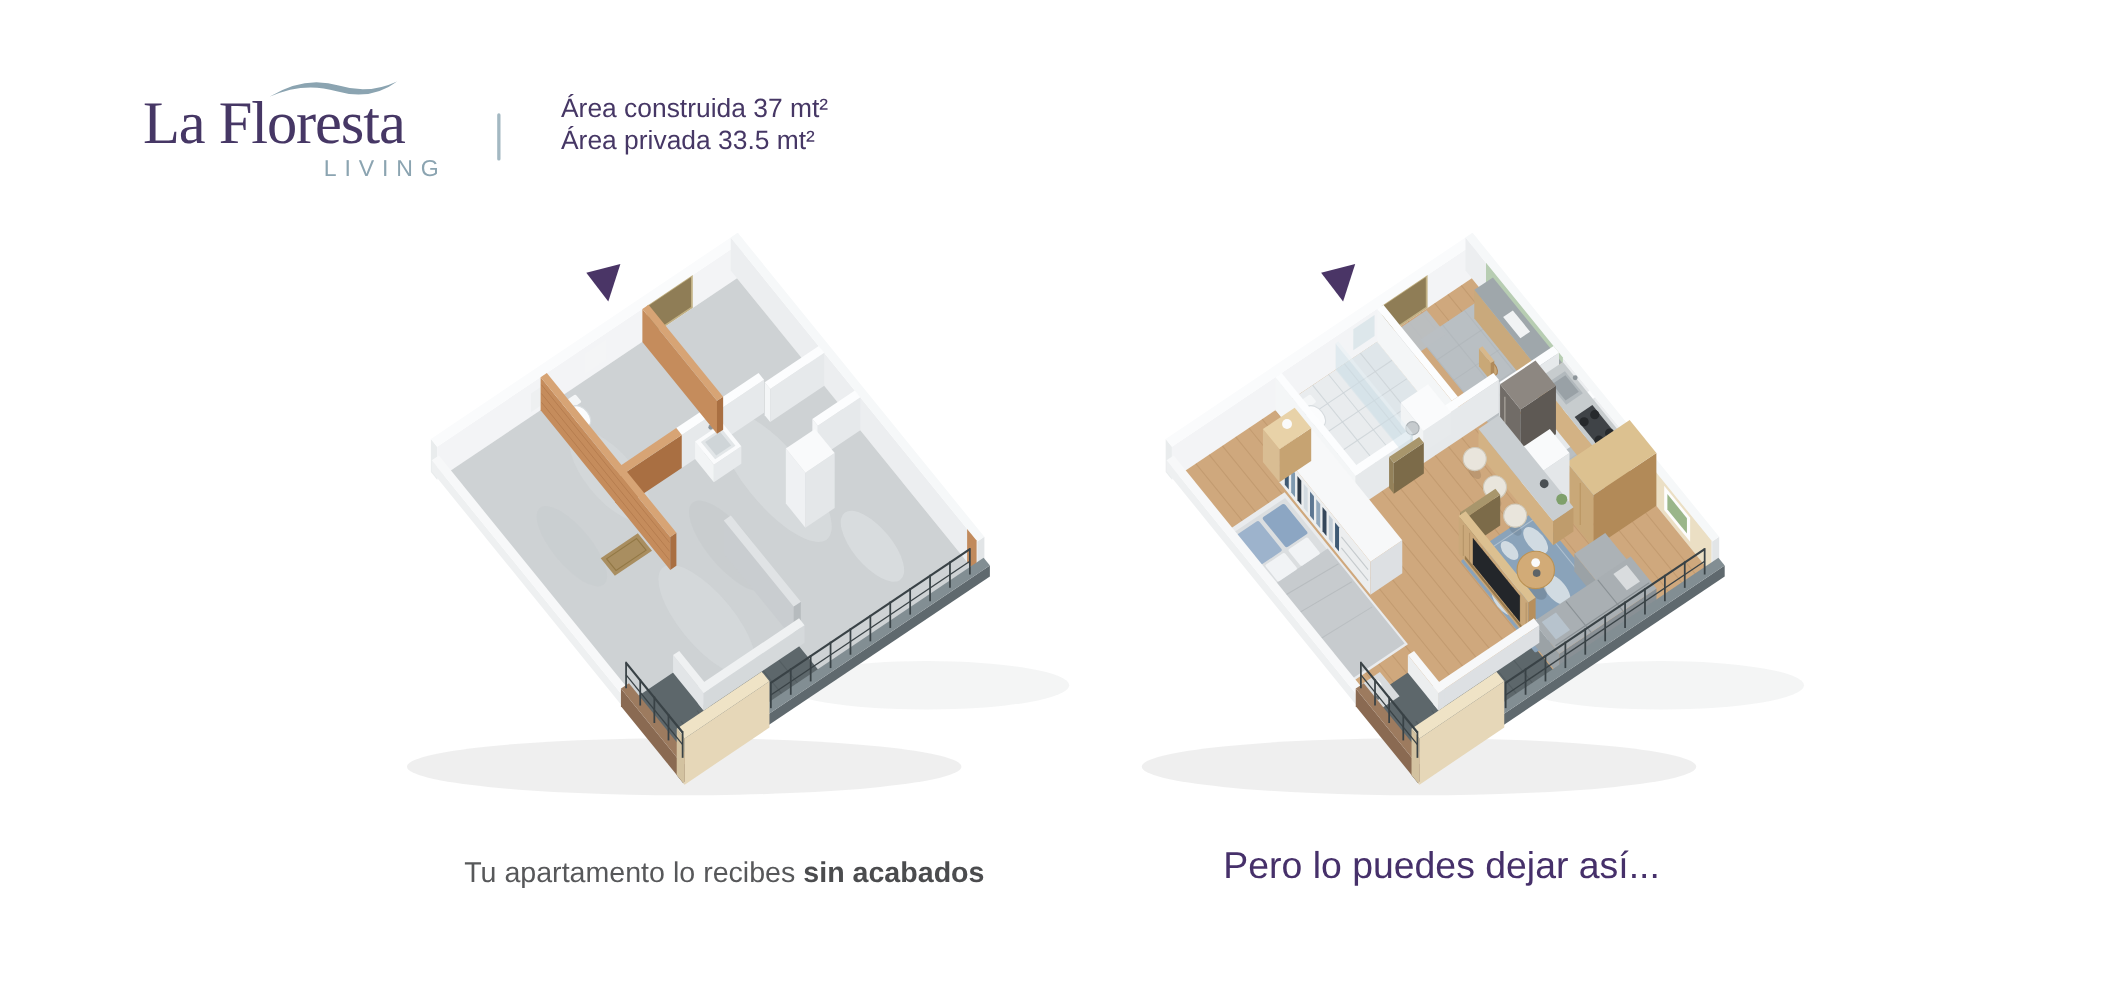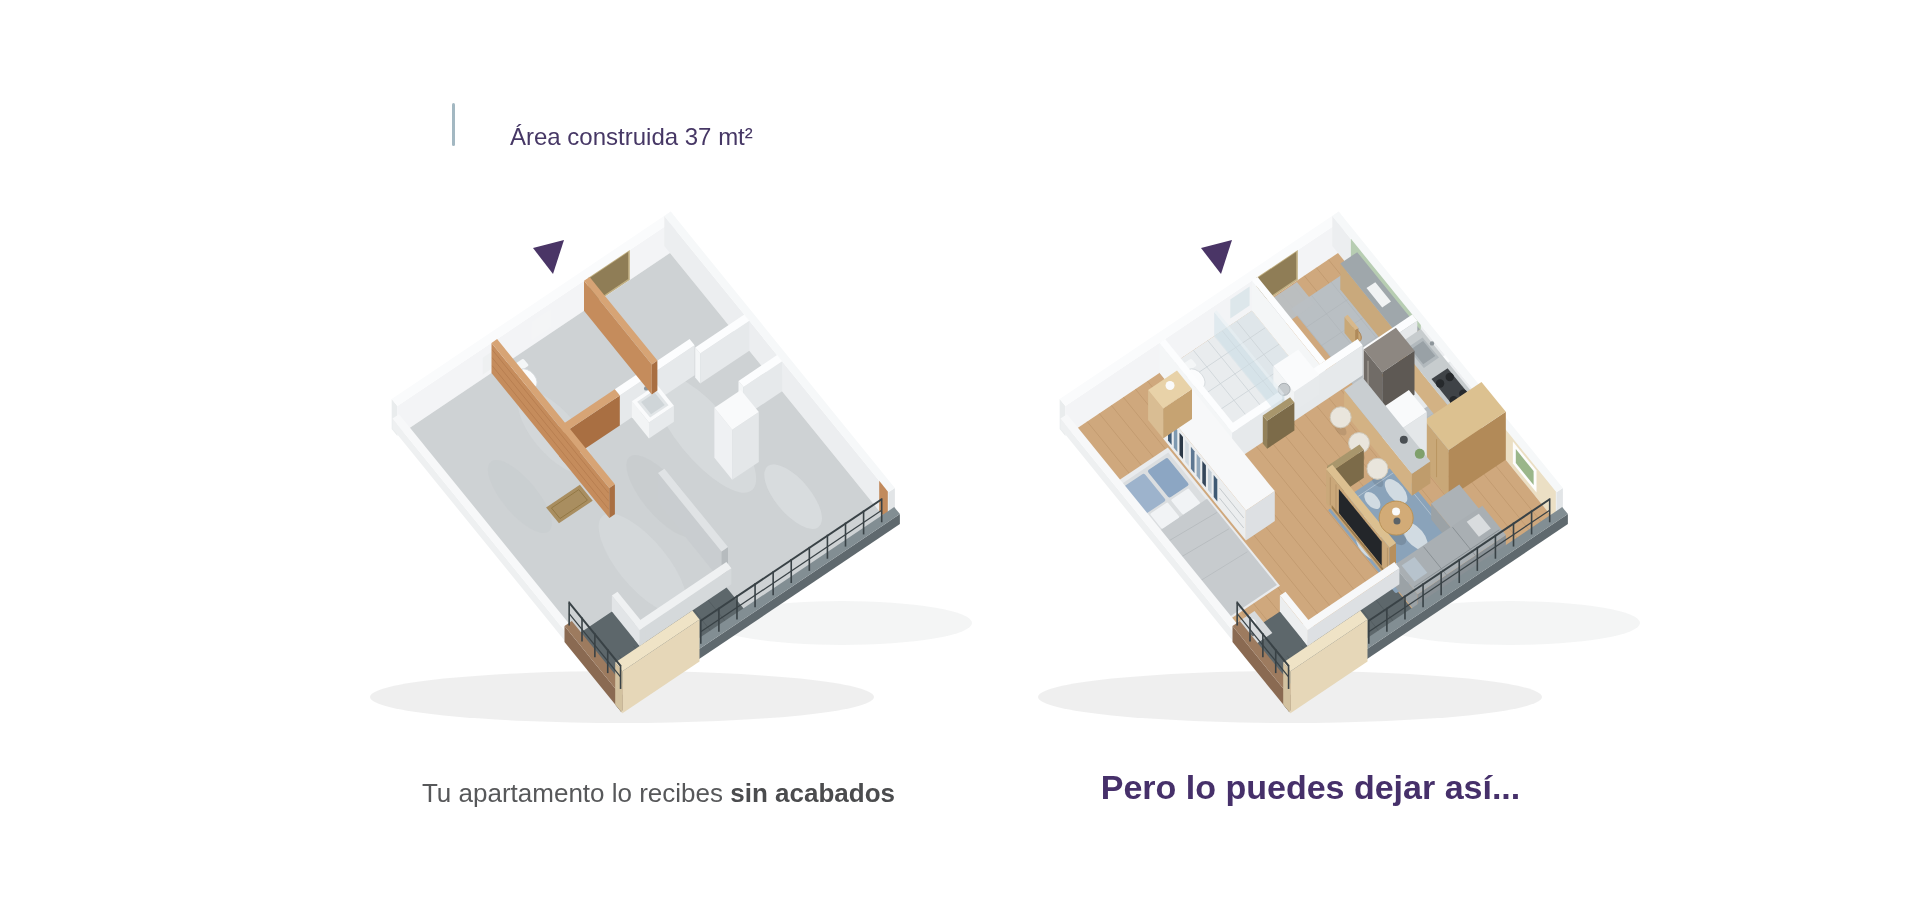--- a/index.html
+++ b/index.html
@@ -28,50 +28,57 @@
     font-size:21px;letter-spacing:0.34em;color:var(--brand-blue);font-weight:400;
   }
   .header-divider{
     position:absolute;left:452px;top:103px;width:2.5px;height:43px;
     background:var(--divider-blue);border-radius:2px;
   }
   .specs{position:absolute;left:510px;top:84px;}
   .spec-line{
     font-size:24px;color:var(--brand-purple);line-height:29px;font-weight:400;
     white-space:nowrap;
-    margin-top:38px;
   }
 
   
   .plan{position:absolute;width:505px;height:530px;top:195px;}
   .plan-left{left:390px;}
   .plan-right{left:1058px;}
   .plan svg{width:100%;height:100%;display:block;overflow:visible;}
 
   
   .caption-left{
     position:absolute;left:390px;top:778px;width:505px;text-align:right;
     font-size:26px;color:var(--caption-gray);white-space:nowrap;
   }
   .caption-left b{font-weight:700;color:#4b4c4e;}
   .caption-right{
     position:absolute;left:1058px;top:768px;width:505px;text-align:center;
-    font-size:34px;font-weight:700;color:var(--caption-purple);white-space:nowrap;
+    font-size:34px;font-weight:400;color:var(--caption-purple);white-space:nowrap;
   }
 </style>
 </head>
 <body>
 
 <div class="page">
 
+  <div class="brand">
+    <svg class="brand-swoosh" viewBox="0 0 120 22">
+      <path d="M2,18 Q34,-2 66,8 Q92,16 118,4 Q94,22 63,13 Q33,4 2,18 Z" fill="#8ba4b1"></path>
+    </svg>
+    <div class="brand-title">La Floresta</div>
+    <div class="brand-subtitle">LIVING</div>
+  </div>
 
   <div class="header-divider"></div>
 
   <div class="specs">
     <div class="spec-line">Área construida 37 mt²</div>
+    <div class="spec-line">Área privada 33.5 mt²</div>
   </div>
 
   <div class="plan plan-left">
     <svg id="planA" viewBox="0 0 505 530">
         <ellipse cx="232" cy="502" rx="252" ry="26" fill="#2f3438" opacity="0.08"></ellipse>
         <ellipse cx="452" cy="428" rx="130" ry="22" fill="#2f3438" opacity="0.05"></ellipse>
         <g>
           <g>
             <polygon points="1.7,234.0 7.4,241.1 7.4,211.1 1.7,204.0" fill="#e9eced"></polygon>
             <polygon points="286.4,53.7 7.4,241.1 7.4,211.1 286.4,23.7" fill="#f3f4f6"></polygon>

